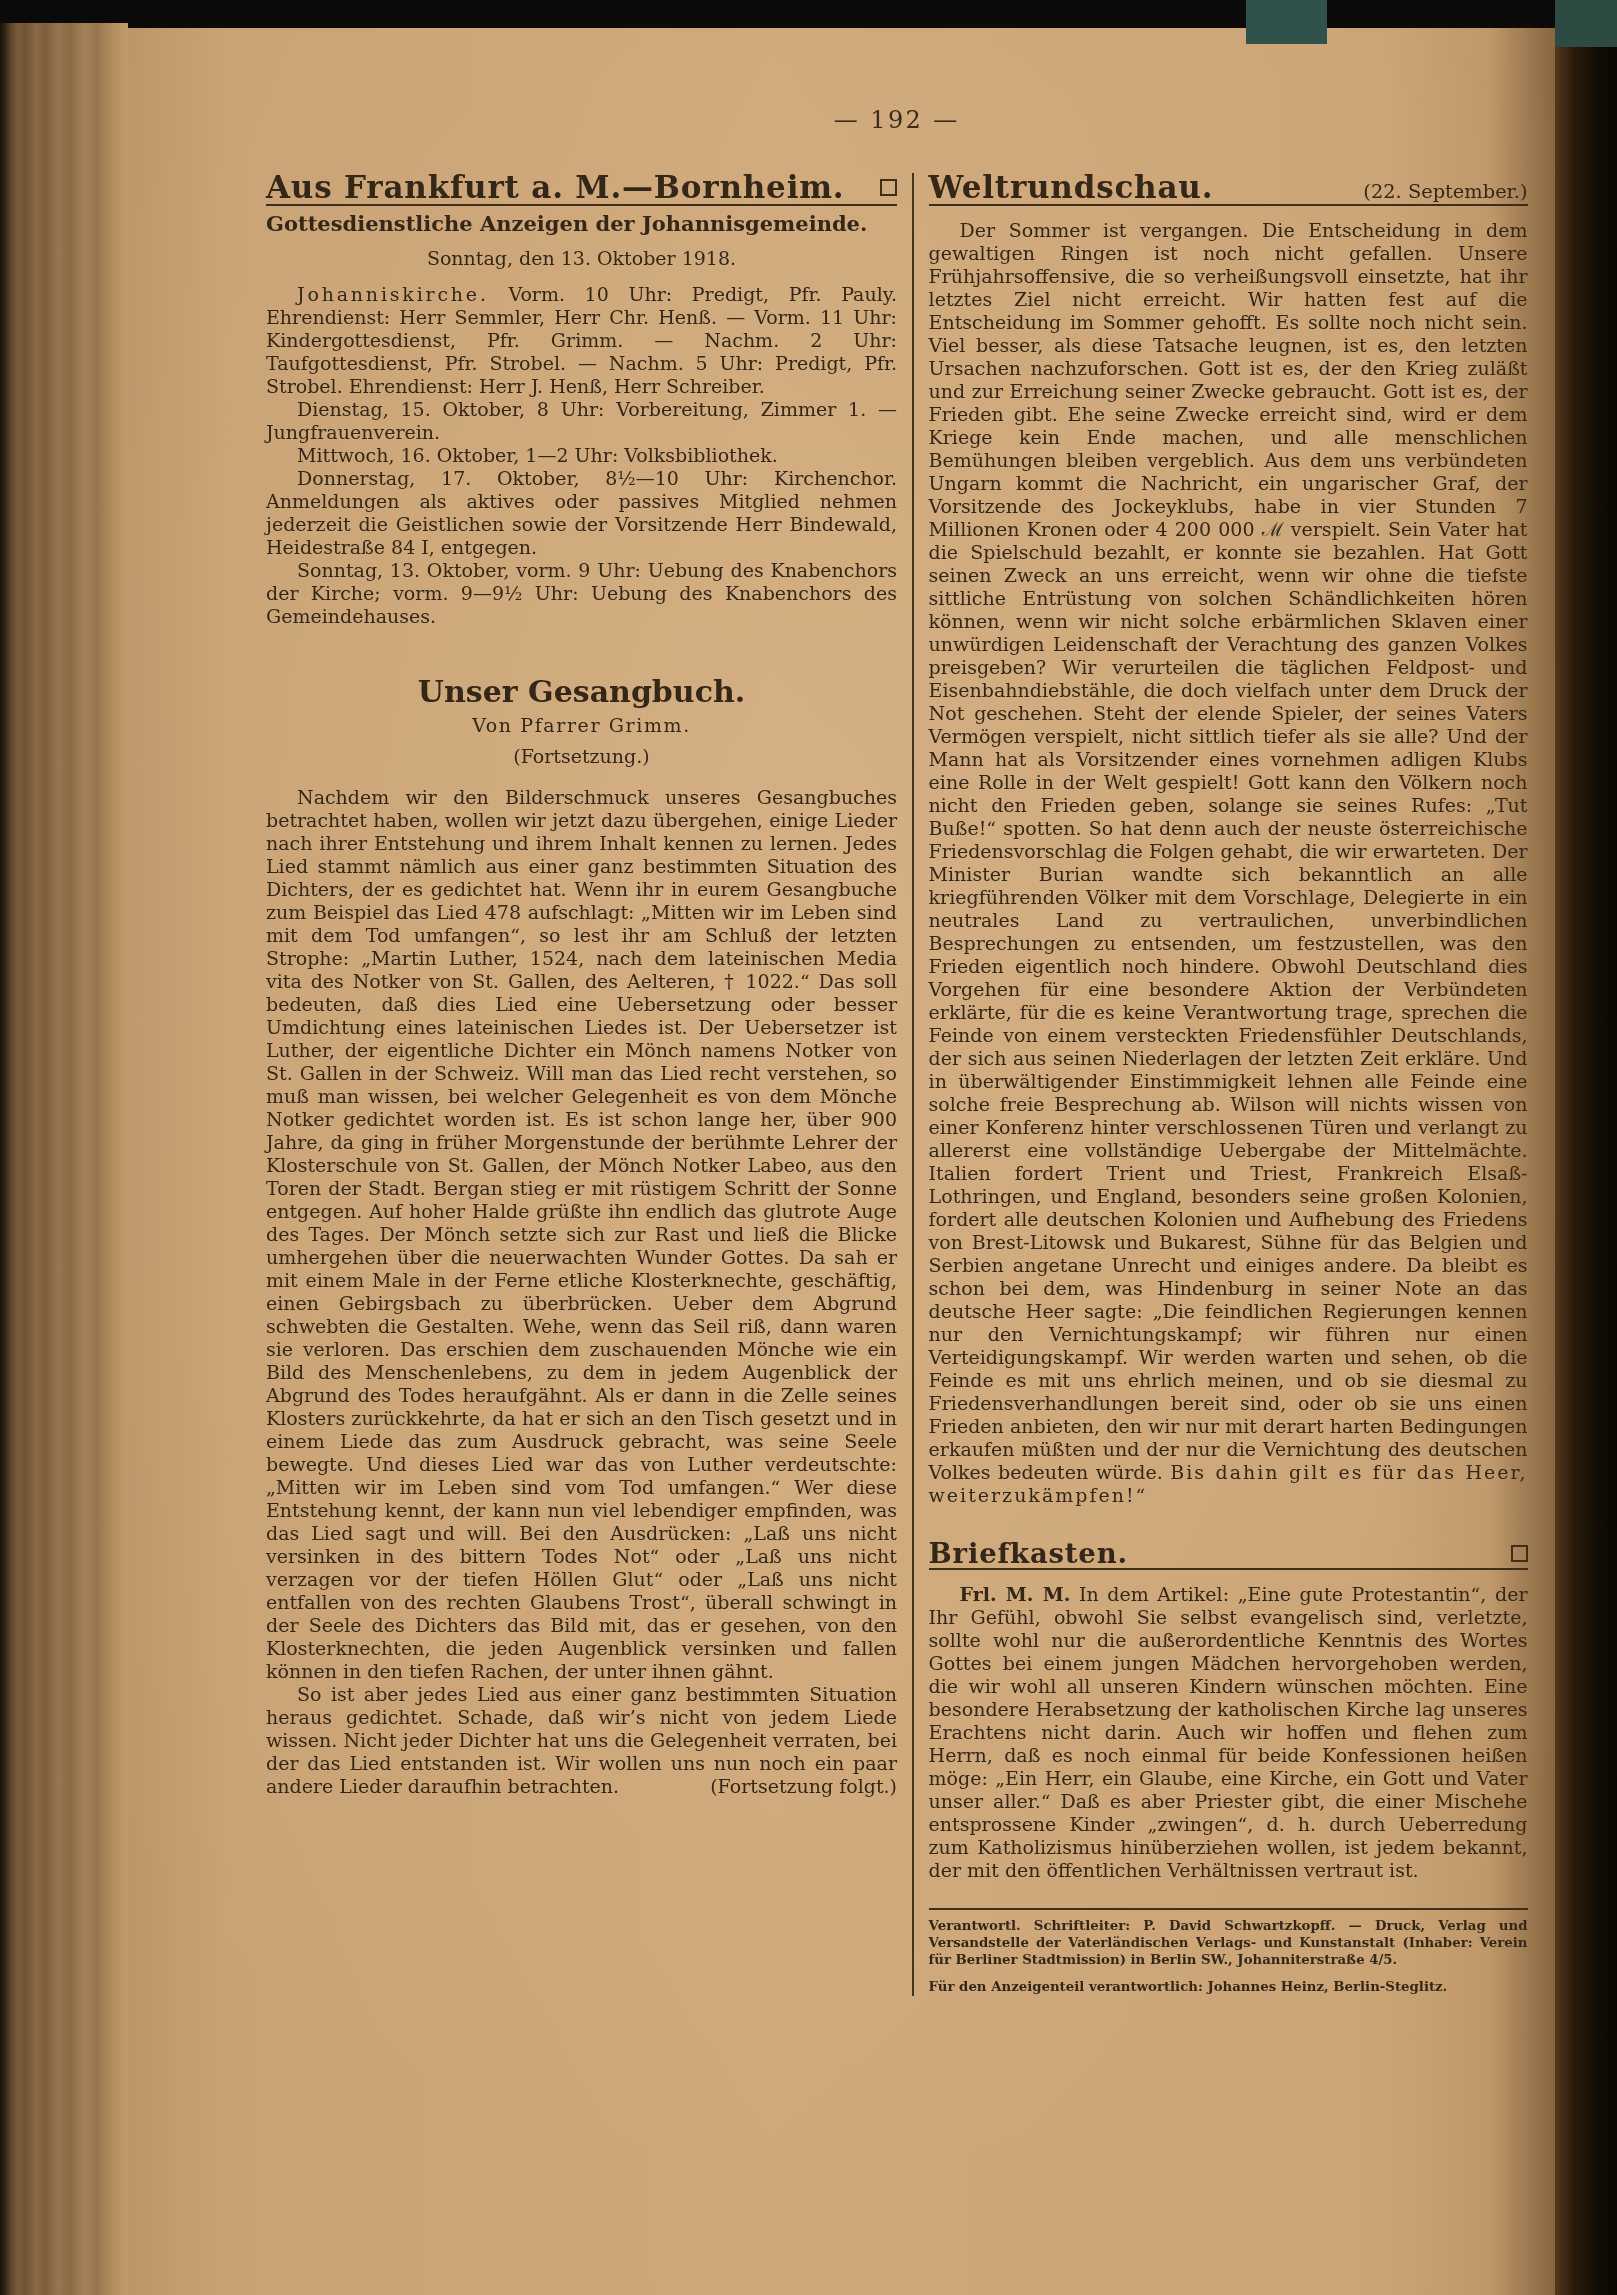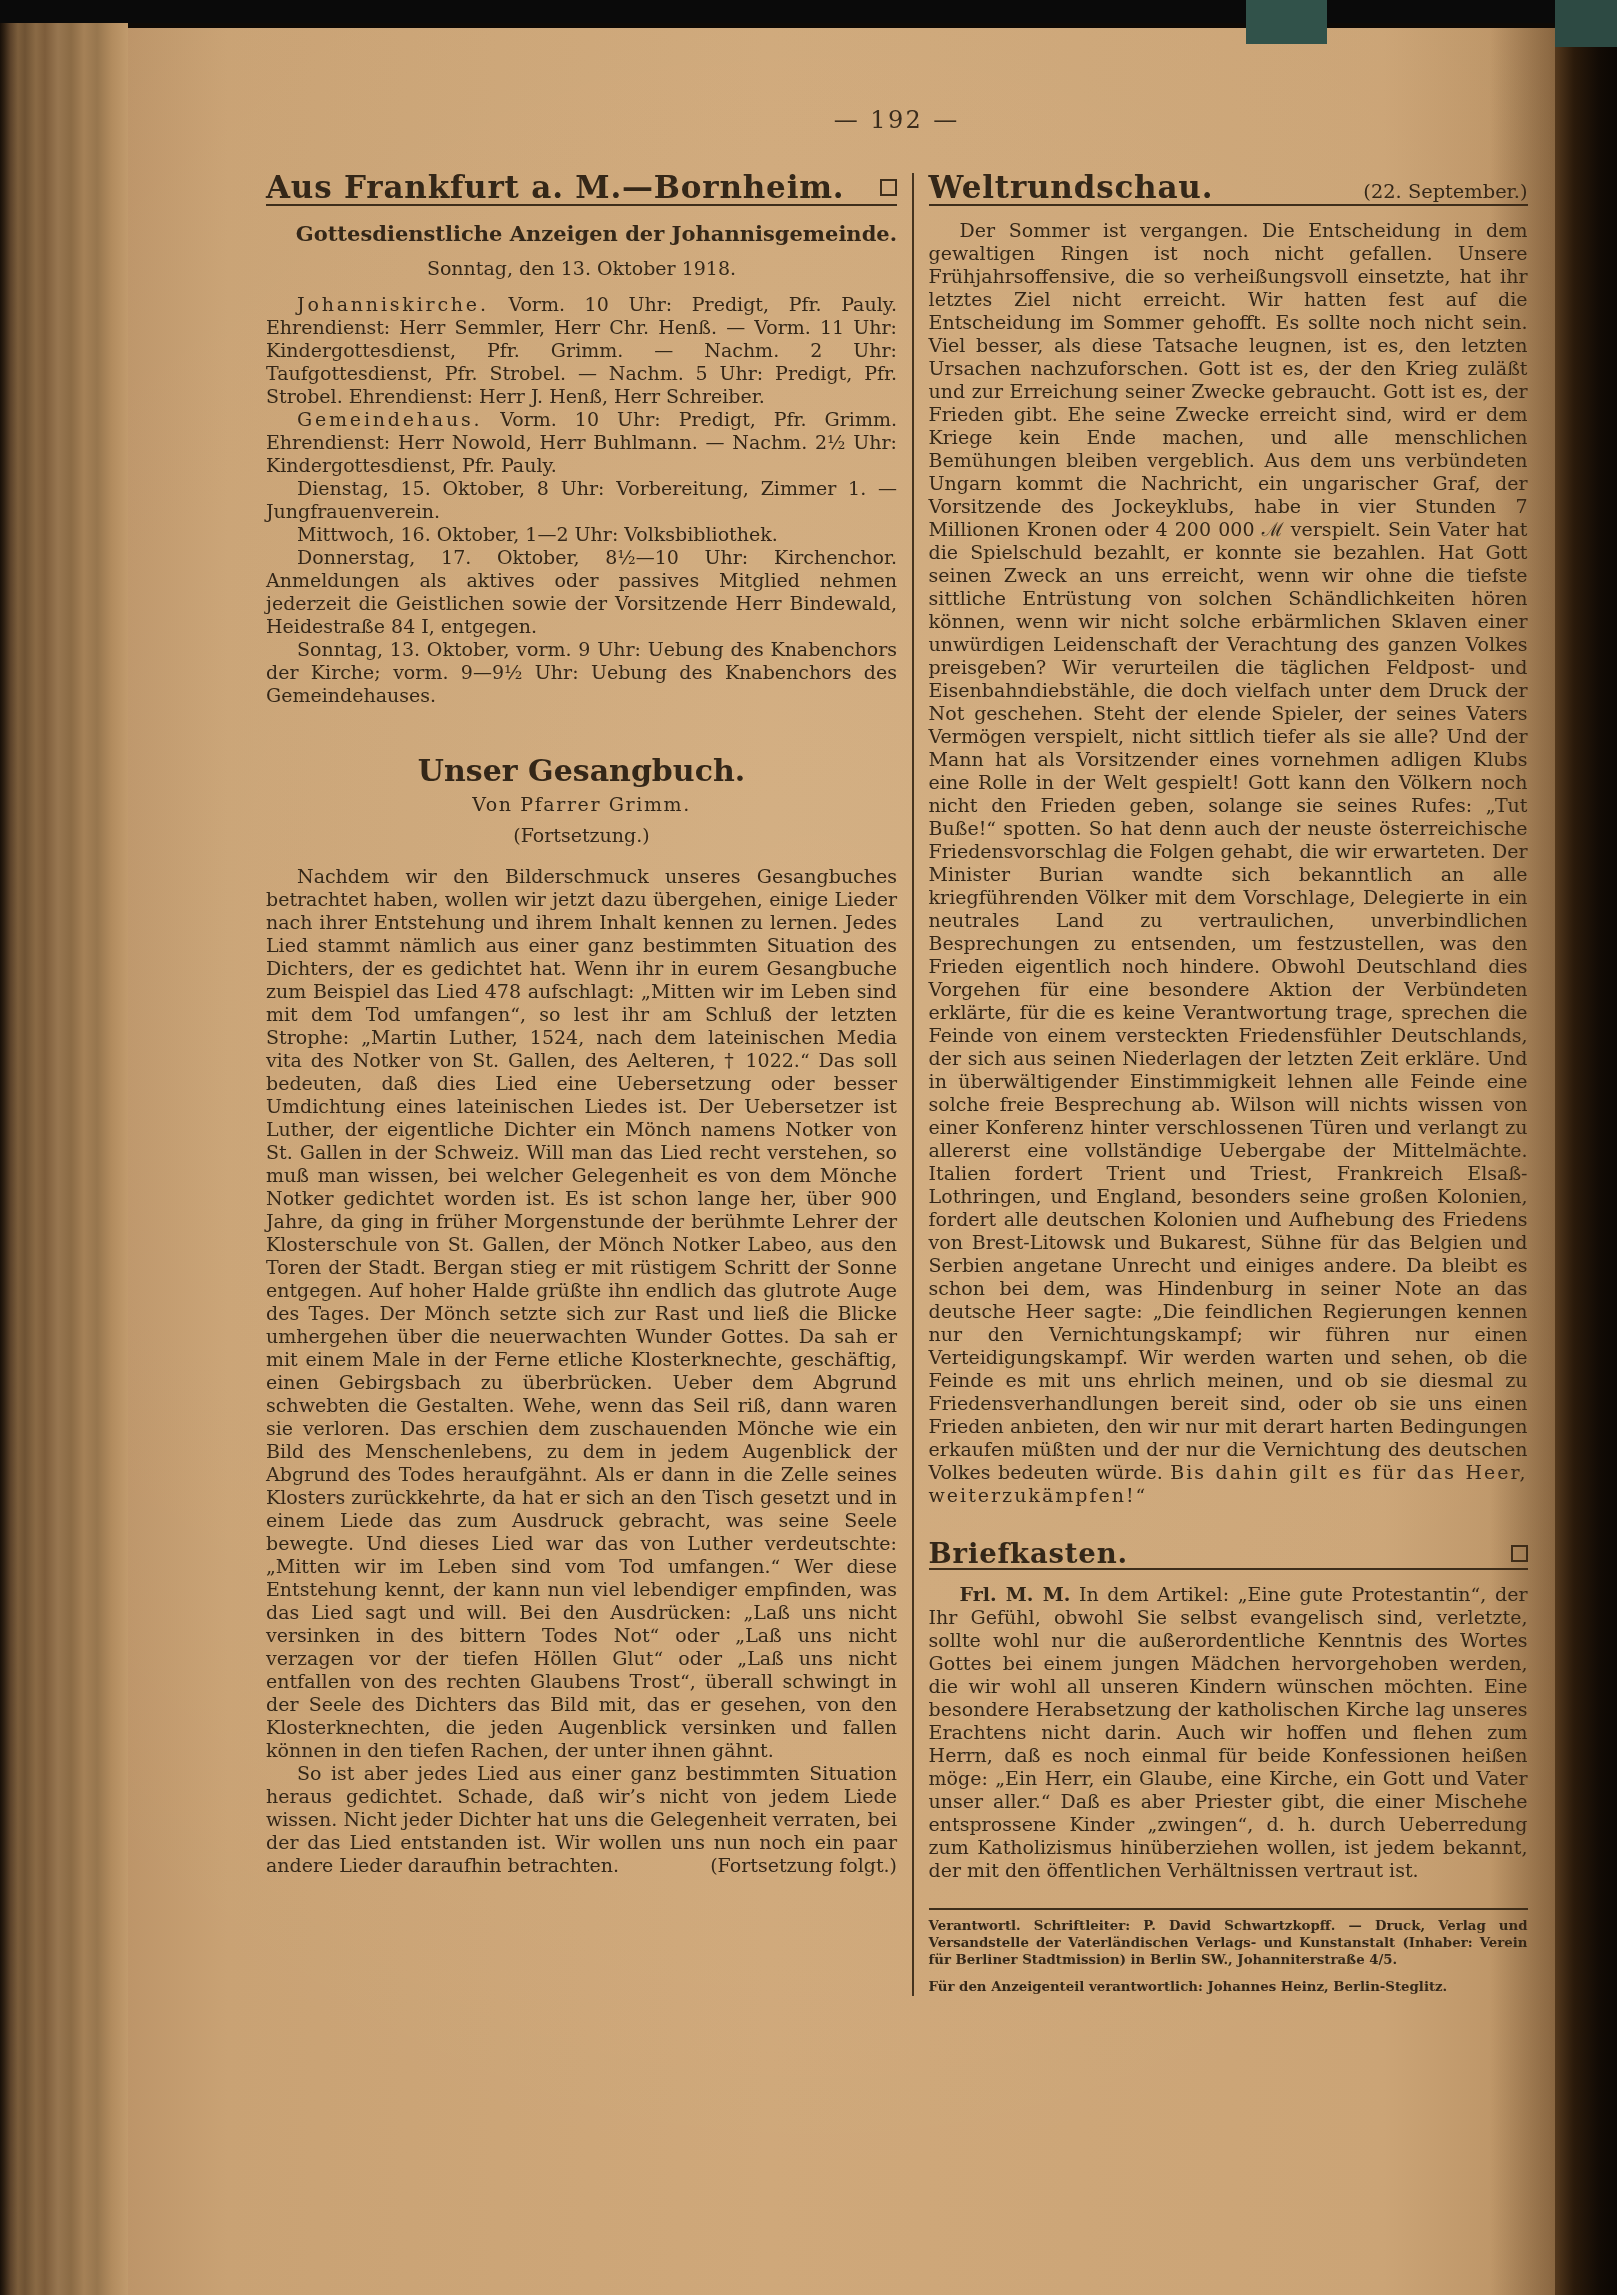--- a/index.html
+++ b/index.html
@@ -35,21 +35,21 @@
   .col-left{flex:none;width:631px}
   .divider{flex:none;width:2.4px;background:#44331f;margin:3.2px 14.6px 0 14.6px}
   .col-right{flex:1;min-width:0}
 
   .col-header{display:flex;justify-content:space-between;align-items:baseline;
     border-bottom:2.4px solid #3e2e1b;padding-bottom:0}
   .col-title{font-size:31px;font-weight:bold;letter-spacing:0.8px;line-height:1.1}
   .header-square{align-self:center;flex:none;width:13px;height:13px;border:2.4px solid #3e2e1b}
   .header-date{font-size:19.4px;white-space:nowrap;margin-left:13px}
 
-  .centered-head{margin-top:15px;text-align:right;font-size:21px;font-weight:bold;line-height:1.25}
+  .centered-head{margin-top:5px;text-align:left;font-size:21px;font-weight:bold;line-height:1.25}
   .centered-sub{margin-top:9.7px;text-align:center;font-size:19px}
   .services{margin-top:13px}
   .para{margin:0;text-indent:31px}
   .gesperrt{letter-spacing:2.8px}
 
   .gb-block{margin-top:52px}
   .gb-head{text-align:center;font-size:30px;font-weight:bold}
   .gb-byline{text-align:center;margin-top:11.3px;letter-spacing:1.6px}
   .gb-sub{text-align:center;margin-top:8px}
   .gb-body{margin-top:18px}
@@ -86,23 +86,20 @@
             <span class="col-title">Aus Frankfurt a. M.—Bornheim.</span>
             <span class="header-square"></span>
           </div>
 
           <div class="centered-head">Gottesdienstliche Anzeigen der Johannisgemeinde.</div>
           <div class="centered-sub">Sonntag, den 13. Oktober 1918.</div>
 
           <div class="services">
             <p class="para">
               <span class="gesperrt">Johanniskirche.</span><span> Vorm. 10 Uhr: Predigt, Pfr. Pauly. Ehrendienst: Herr Semmler, Herr Chr. Henß. — Vorm. 11 Uhr: Kindergottesdienst, Pfr. Grimm. — Nachm. 2 Uhr: Taufgottesdienst, Pfr. Strobel. — Nachm. 5 Uhr: Predigt, Pfr. Strobel. Ehrendienst: Herr J. Henß, Herr Schreiber.</span>
-            </p>
-            <p class="para">
-              <span class="gesperrt">Gemeindehaus.</span><span> Vorm. 10 Uhr: Predigt, Pfr. Grimm. Ehrendienst: Herr Nowold, Herr Buhlmann. — Nachm. 2½ Uhr: Kindergottesdienst, Pfr. Pauly.</span>
             </p>
             <p class="para">
               <span>Dienstag, 15. Oktober, 8 Uhr: Vorbereitung, Zimmer 1. — Jungfrauenverein.</span>
             </p>
             <p class="para">
               <span>Mittwoch, 16. Oktober, 1—2 Uhr: Volksbibliothek.</span>
             </p>
             <p class="para">
               <span>Donnerstag, 17. Oktober, 8½—10 Uhr: Kirchenchor. Anmeldungen als aktives oder passives Mitglied nehmen jederzeit die Geistlichen sowie der Vorsitzende Herr Bindewald, Heidestraße 84 I, entgegen.</span>
             </p>

